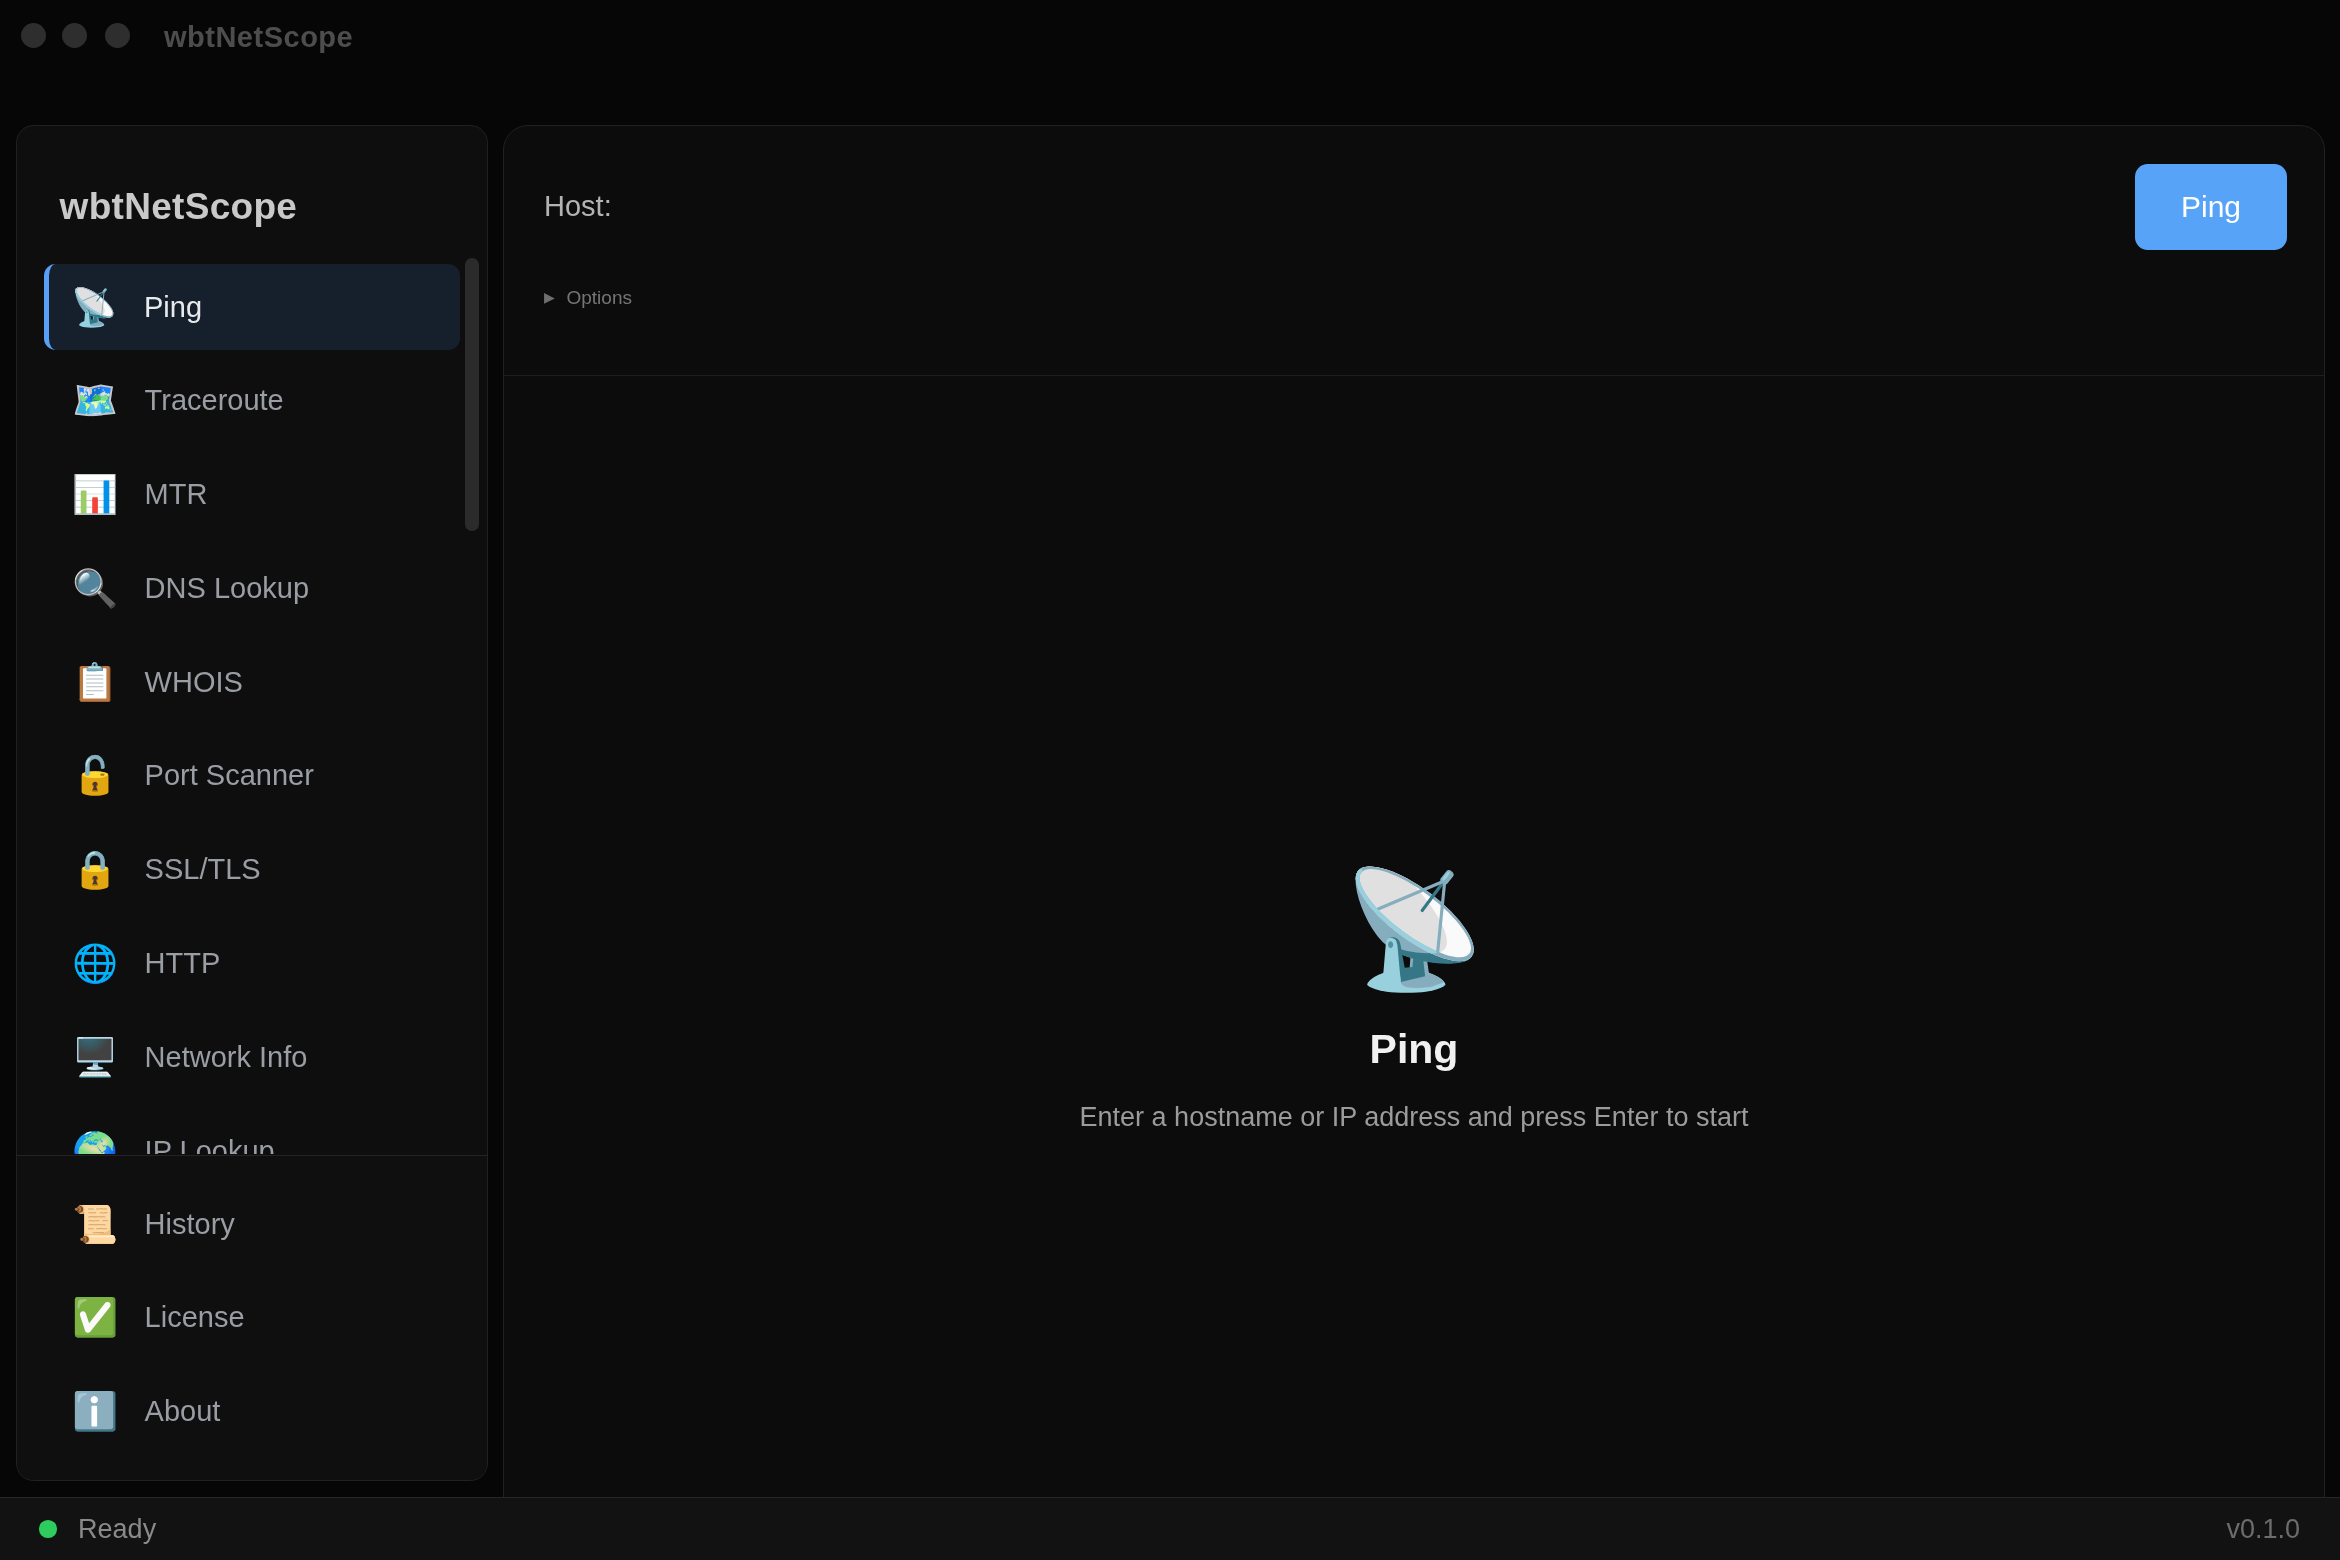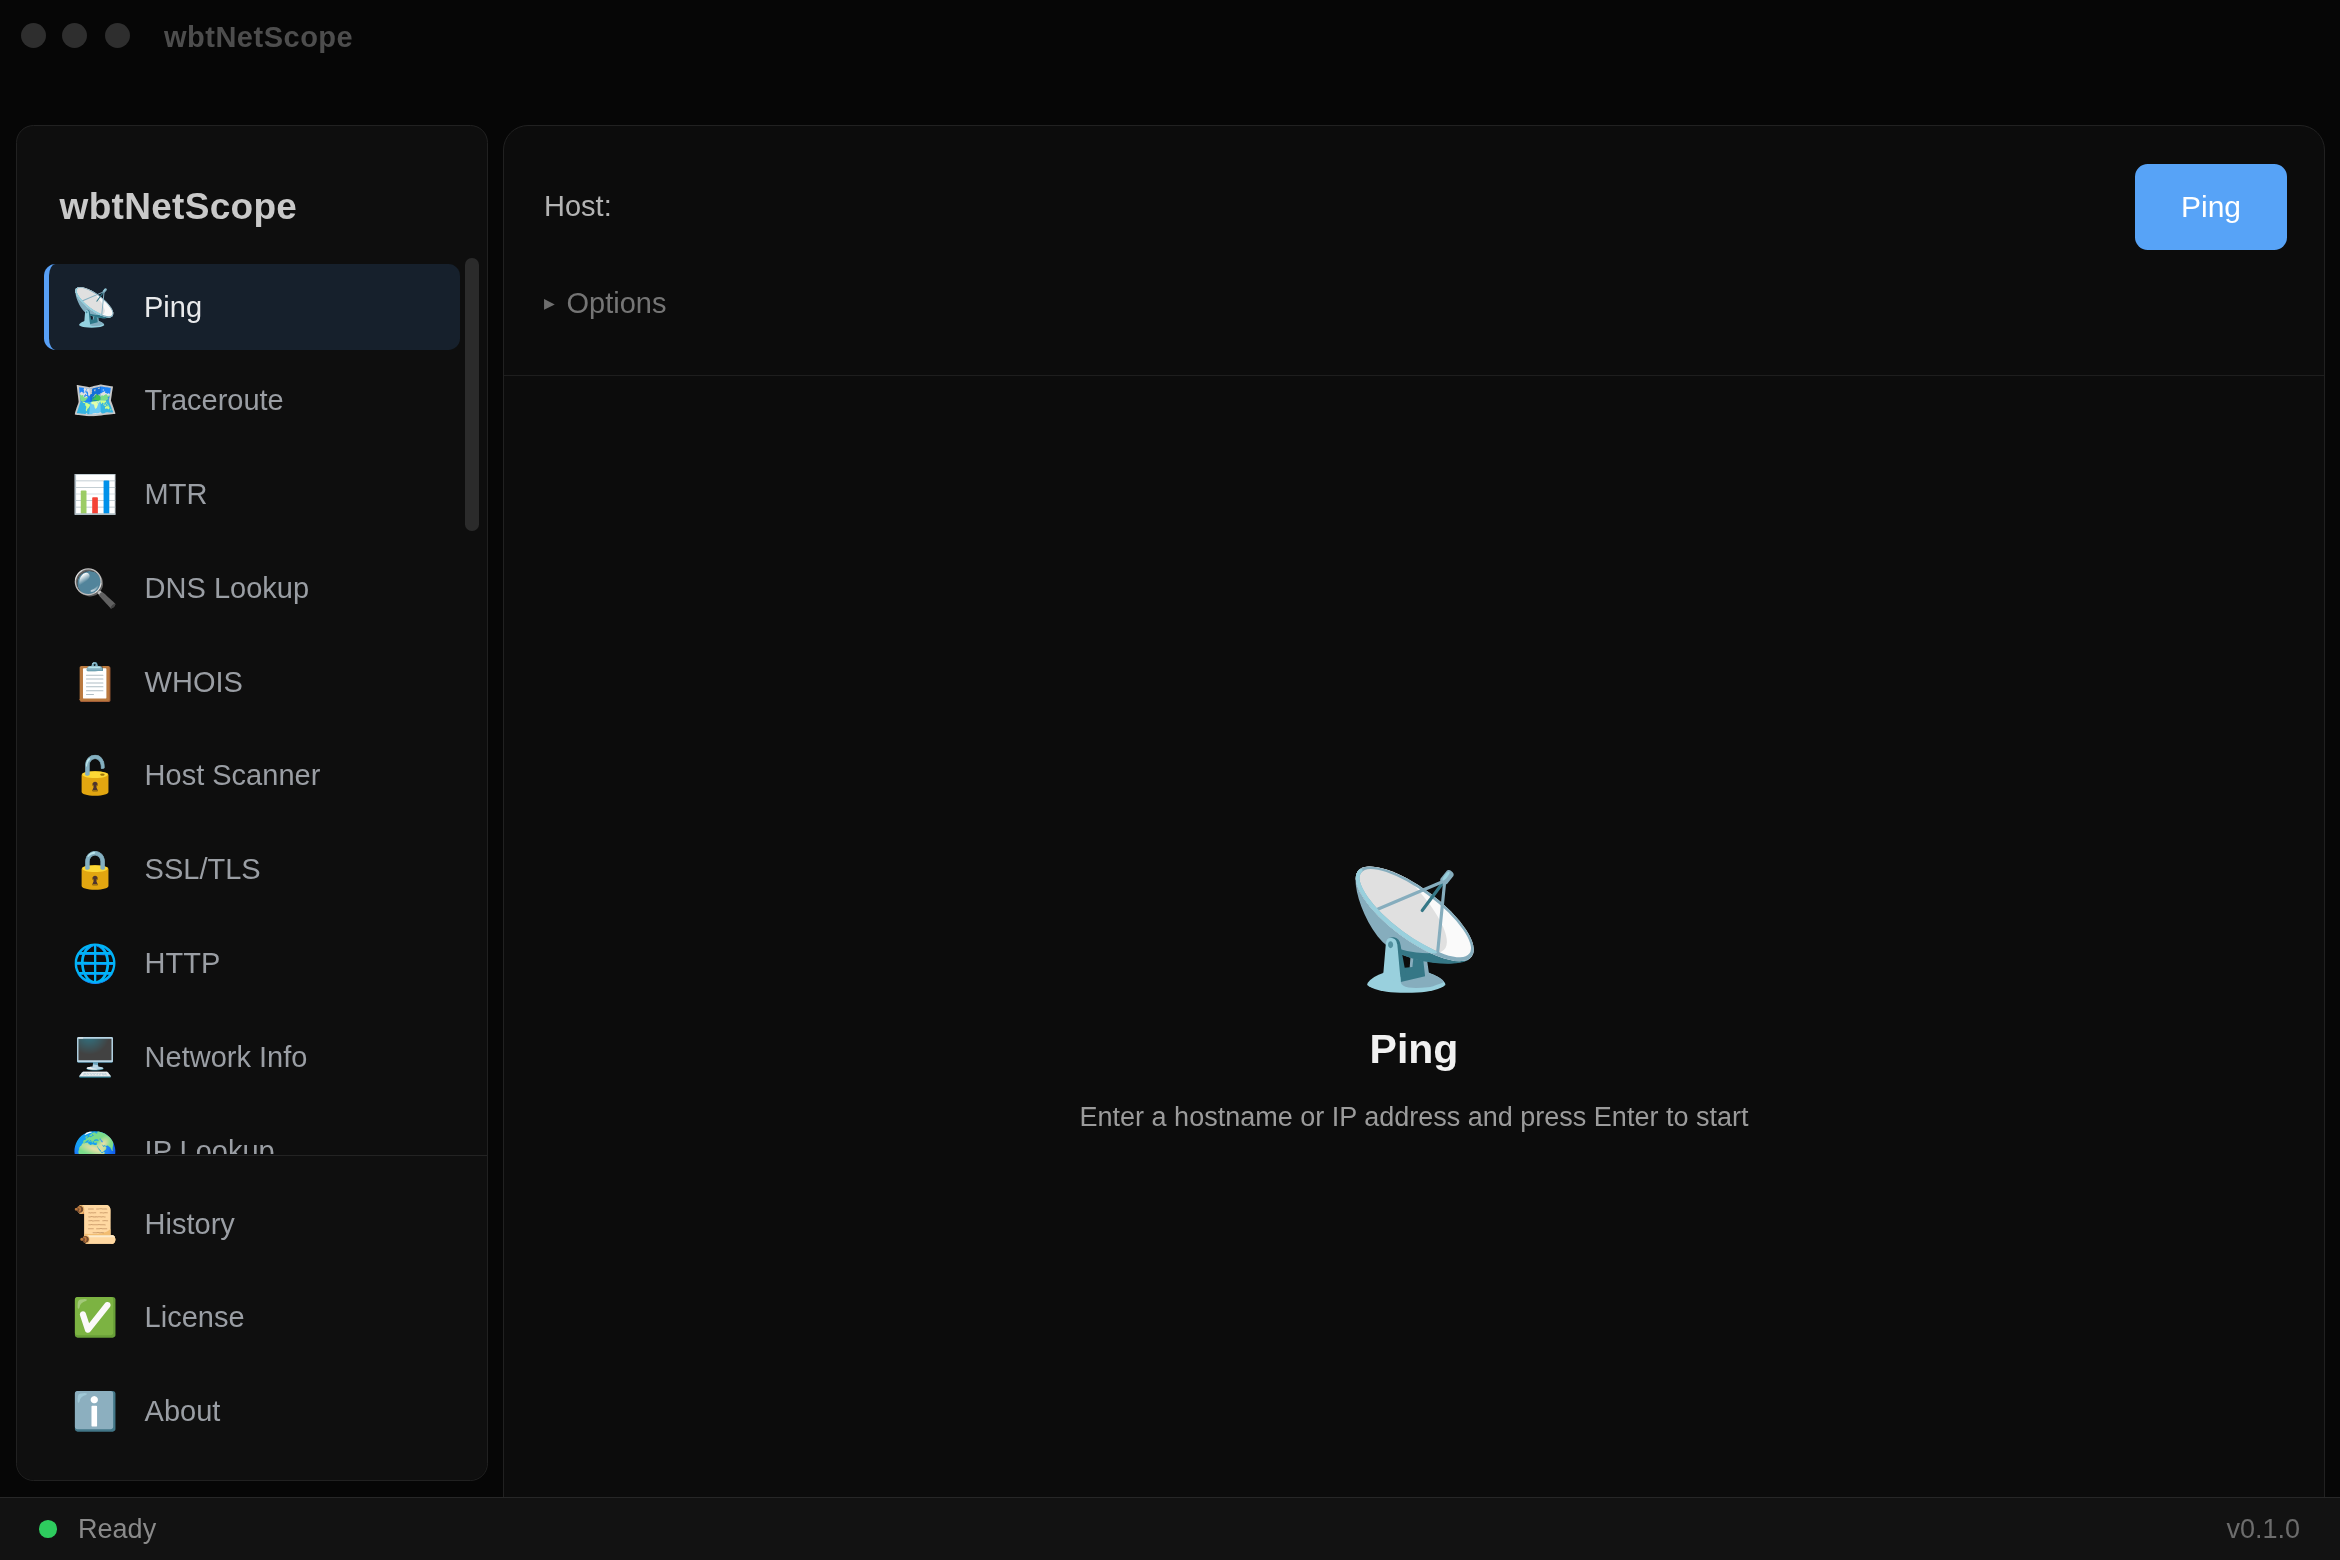--- a/index.html
+++ b/index.html
@@ -94,21 +94,21 @@
     position: absolute; left: 1631px; top: 38px; width: 152px; height: 86px;
     background: #57a3f7; border: none; border-radius: 12.7px;
     color: #ffffff; font-size: 30px; font-family: "Liberation Sans", sans-serif;
     font-weight: 500; cursor: pointer;
   }
   .options-row {
     position: absolute; left: 40px; top: 161px;
     display: flex; align-items: center; cursor: default;
   }
   .disclosure-icon { font-size: 21.5px; color: #6e6e6e; margin-right: 11.7px; line-height: 1; }
-  .options-label { font-size: 29px; color: #757575; }
+  .options-label { font-size: 19px; color: #757575; }
 
   .content {
     flex: 1; display: flex; flex-direction: column;
     align-items: center; justify-content: center;
     transform: translateY(-15.6px);
   }
   .empty-icon { font-size: 115px; line-height: 1; filter: grayscale(0.1); }
   .empty-title { margin-top: 39px; font-size: 41px; font-weight: bold; color: #f1f1f1; }
   .empty-desc { margin-top: 29px; font-size: 27px; color: #9b9b9b; }
 
@@ -154,21 +154,21 @@
     <div class="nav-item">
       <span class="nav-icon">🔍</span>
       <span class="nav-label">DNS Lookup</span>
     </div>
     <div class="nav-item">
       <span class="nav-icon">📋</span>
       <span class="nav-label">WHOIS</span>
     </div>
     <div class="nav-item">
       <span class="nav-icon">🔓</span>
-      <span class="nav-label">Host Scanner</span>
+      <span class="nav-label">Port Scanner</span>
     </div>
     <div class="nav-item">
       <span class="nav-icon">🔒</span>
       <span class="nav-label">SSL/TLS</span>
     </div>
     <div class="nav-item">
       <span class="nav-icon">🌐</span>
       <span class="nav-label">HTTP</span>
     </div>
     <div class="nav-item">

